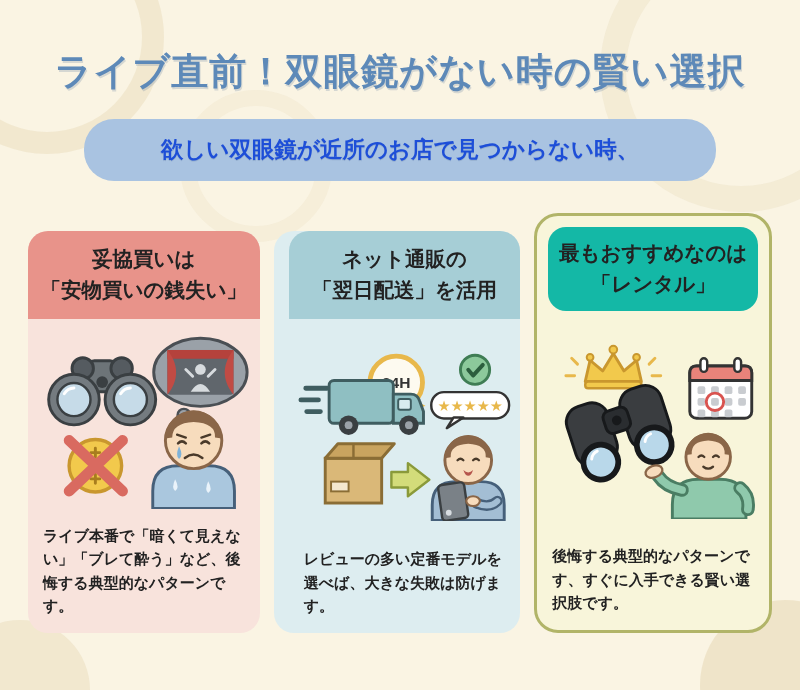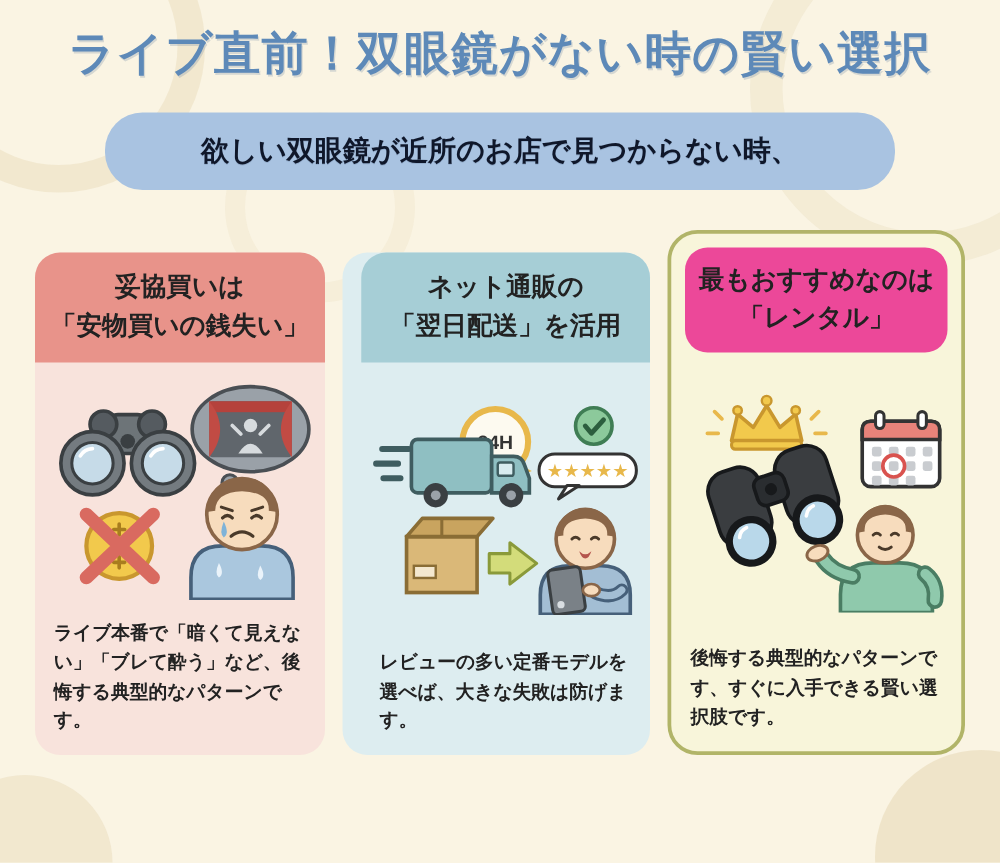--- a/index.html
+++ b/index.html
@@ -13,37 +13,37 @@
   
   .bg-circle{position:absolute;border-radius:50%;pointer-events:none;}
   .bgc1{left:-70px;top:-80px;width:190px;height:190px;border:22px solid rgba(235,222,192,.55);}
   .bgc2{left:600px;top:-70px;width:230px;height:230px;border:26px solid rgba(238,227,199,.5);}
   .bgc3{left:700px;top:600px;width:170px;height:170px;background:rgba(233,219,188,.65);}
   .bgc4{left:-50px;top:620px;width:140px;height:140px;background:rgba(233,219,188,.5);}
   .bgc5{left:180px;top:90px;width:120px;height:120px;border:16px solid rgba(238,227,199,.35);}
 
   .page-title{
     position:relative;
-    margin:18px 0 0;
+    margin:47px 0 0;
     text-align:center;
     font-size:37px;
     font-weight:bold;
     color:#5d89b8;
     letter-spacing:1px;
     text-shadow:1px 2px 0 rgba(120,140,165,.28);
   }
   .banner{
     position:relative;
     width:592px;
     margin:22px auto 0;
     background:#a9c3e1;
     border-radius:30px;
     padding:14px 20px;
     text-align:center;
-    color:#0f172a;
+    color:#1d4ed8;
     font-weight:bold;
     font-size:22.5px;
     line-height:1.52;
     text-shadow:0 1px 0 rgba(90,115,150,.25);
   }
   .cards{
     position:relative;
     margin:32px 28px 0;
     display:flex;
     gap:14px;
@@ -69,21 +69,21 @@
     padding:13px 4px;
     text-align:center;
     font-weight:bold;
     font-size:20.5px;
     line-height:1.5;
     color:#222;
   }
   .card-1 .card-header{background:#e8938a;}
   .card-2 .card-header{background:#a6ced6;}
   .card-3 .card-header{
-    background:#ec4899;
+    background:#14b8a6;
     border-radius:18px;
     margin:11px 11px 0;
     padding:11px 4px;
   }
   .illustration{
     flex:1;
     display:flex;
     align-items:center;
     justify-content:center;
     min-height:0;

